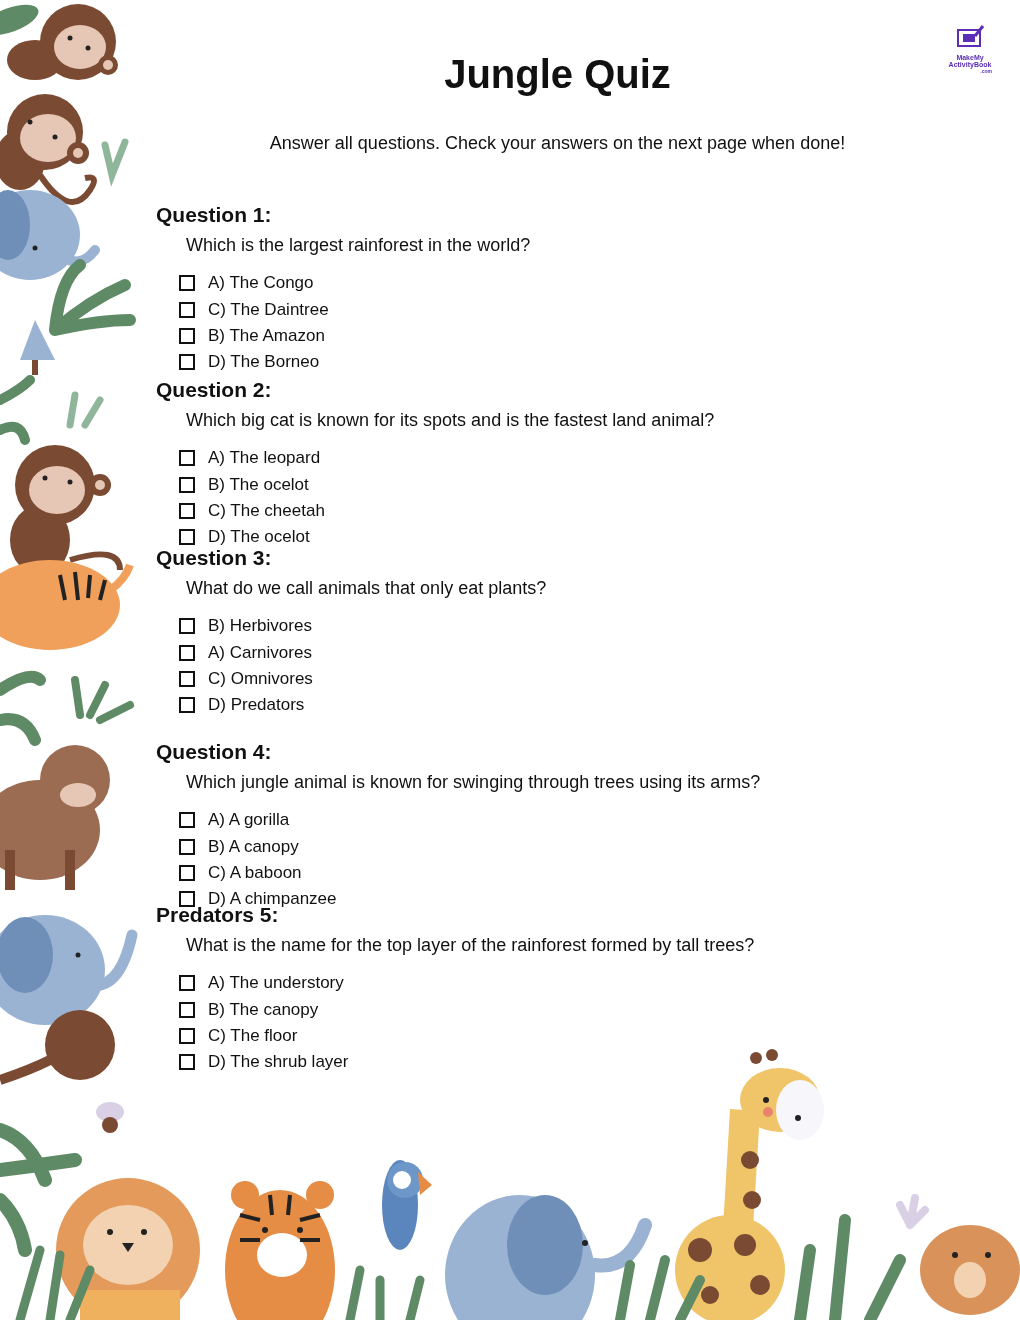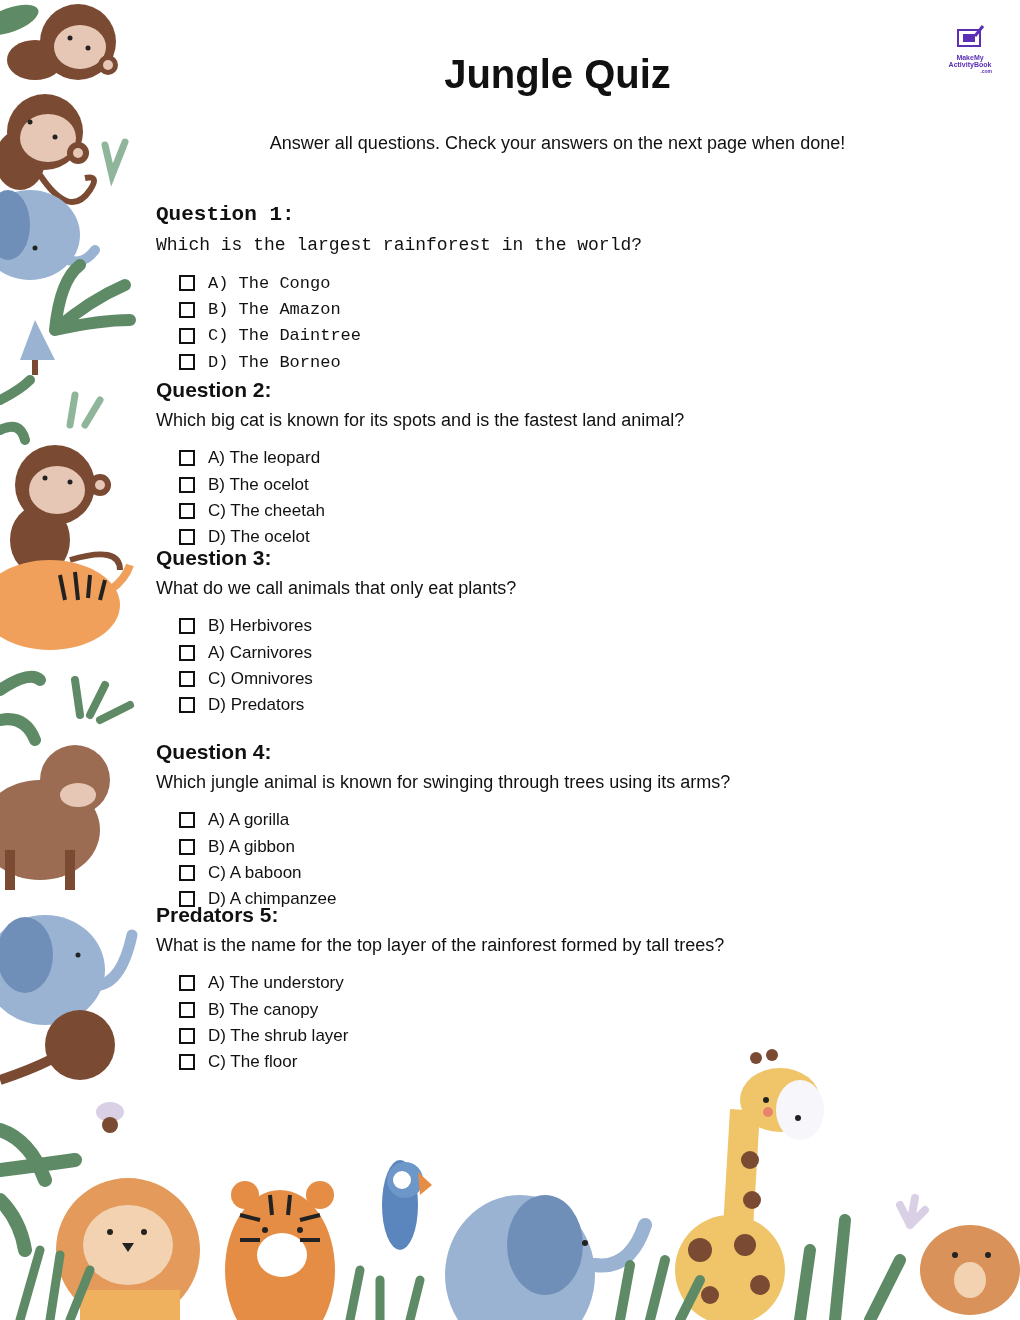--- a/index.html
+++ b/index.html
@@ -4,21 +4,21 @@
 <style>
   html, body { margin: 0; padding: 0; background: #ffffff; }
   body { width: 1020px; height: 1320px; position: relative; overflow: hidden; font-family: "Liberation Sans", sans-serif; color: #111; }
   .deco { position: absolute; left: 0; top: 0; width: 1020px; height: 1320px; pointer-events: none; }
   .logo { position: absolute; left: 942px; top: 24px; width: 56px; height: 52px; text-align: center; }
   .logo .lt { font-size: 7px; font-weight: bold; color: #5b2fb5; line-height: 7px; }
   .title { position: absolute; left: 0; width: 1115px; top: 52px; text-align: center; font-size: 40px; font-weight: bold; letter-spacing: 0px; }
   .subtitle { position: absolute; left: 0; width: 1115px; top: 133px; text-align: center; font-size: 18px; }
   .question { position: absolute; left: 156px; }
   .q-heading { font-size: 21px; font-weight: bold; height: 28px; line-height: 28px; }
-  .q-text { font-size: 18px; margin-left: 0; margin-top: 2px; height: 28px; line-height: 28px; }
+  .q-text { font-size: 18px; margin-left: 30px; margin-top: 2px; height: 28px; line-height: 28px; }
   .options { margin-top: 11px; margin-left: 23px; }
   .option { display: flex; align-items: center; height: 26.4px; font-size: 17px; }
   .checkbox { width: 16px; height: 16px; border: 2px solid #111; box-sizing: border-box; margin-right: 13px; background: #fff; }
 </style>
 </head>
 <body>
 
 <svg class="deco" viewBox="0 0 1020 1320">
 
   <ellipse cx="10" cy="20" rx="30" ry="12" fill="#5e8a66" transform="rotate(-20 10 20)"></ellipse>
@@ -150,35 +150,35 @@
     <path d="M20 12 L28 2" stroke="#5b2fb5" stroke-width="3"></path>
   </svg>
   <div class="lt">MakeMy</div>
   <div class="lt">ActivityBook</div>
   <div class="lt" style="font-size:5px;text-align:right;padding-right:6px;">.com</div>
 </div>
 
 <div class="title">Jungle Quiz</div>
 <div class="subtitle">Answer all questions. Check your answers on the next page when done!</div>
 
-<div class="question" style="top:201px;font-family:Liberation Mono, monospace;">
+<div class="question" style="top:201px;">
   <div class="q-heading">Question 1:</div>
   <div class="q-text">Which is the largest rainforest in the world?</div>
   <div class="options">
     <div class="option">
         <span class="checkbox"></span>
         <span>A) The Congo</span>
       </div>
     <div class="option">
         <span class="checkbox"></span>
+        <span>C) The Daintree</span>
+      </div>
+    <div class="option">
+        <span class="checkbox"></span>
         <span>B) The Amazon</span>
-      </div>
-    <div class="option">
-        <span class="checkbox"></span>
-        <span>C) The Daintree</span>
       </div>
     <div class="option">
         <span class="checkbox"></span>
         <span>D) The Borneo</span>
       </div>
   </div>
 </div>
 
 <div class="question" style="top:376px;">
   <div class="q-heading">Question 2:</div>
@@ -229,21 +229,21 @@
 <div class="question" style="top:738px;">
   <div class="q-heading">Question 4:</div>
   <div class="q-text">Which jungle animal is known for swinging through trees using its arms?</div>
   <div class="options">
     <div class="option">
         <span class="checkbox"></span>
         <span>A) A gorilla</span>
       </div>
     <div class="option">
         <span class="checkbox"></span>
-        <span>B) A gibbon</span>
+        <span>B) A canopy</span>
       </div>
     <div class="option">
         <span class="checkbox"></span>
         <span>C) A baboon</span>
       </div>
     <div class="option">
         <span class="checkbox"></span>
         <span>D) A chimpanzee</span>
       </div>
   </div>
@@ -256,20 +256,20 @@
     <div class="option">
         <span class="checkbox"></span>
         <span>A) The understory</span>
       </div>
     <div class="option">
         <span class="checkbox"></span>
         <span>B) The canopy</span>
       </div>
     <div class="option">
         <span class="checkbox"></span>
+        <span>C) The floor</span>
+      </div>
+    <div class="option">
+        <span class="checkbox"></span>
         <span>D) The shrub layer</span>
       </div>
-    <div class="option">
-        <span class="checkbox"></span>
-        <span>C) The floor</span>
-      </div>
   </div>
 </div>
 
 </body></html>

